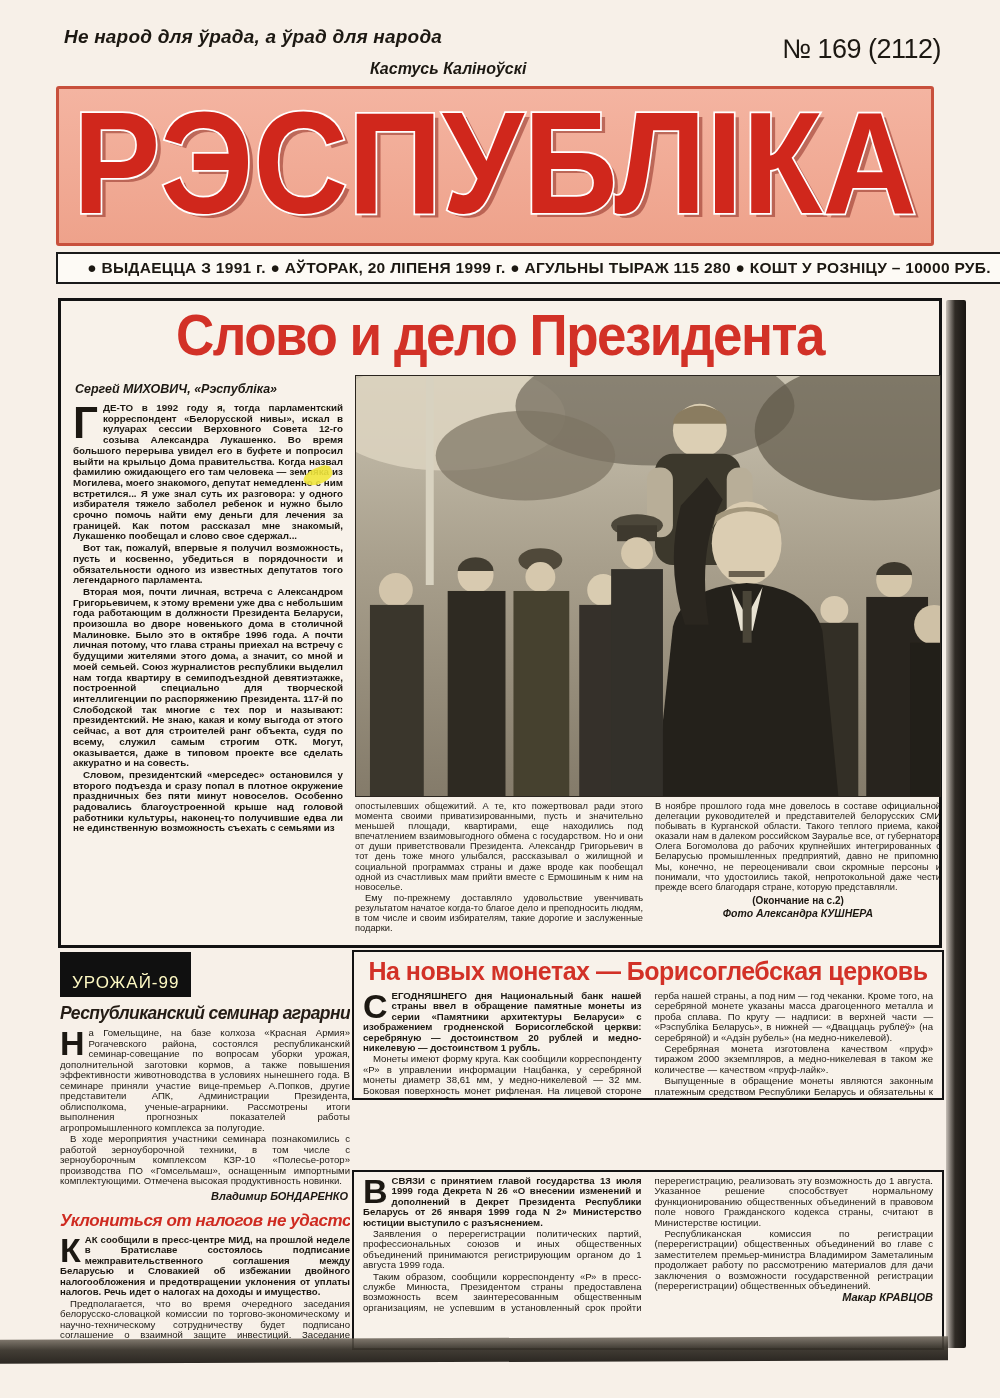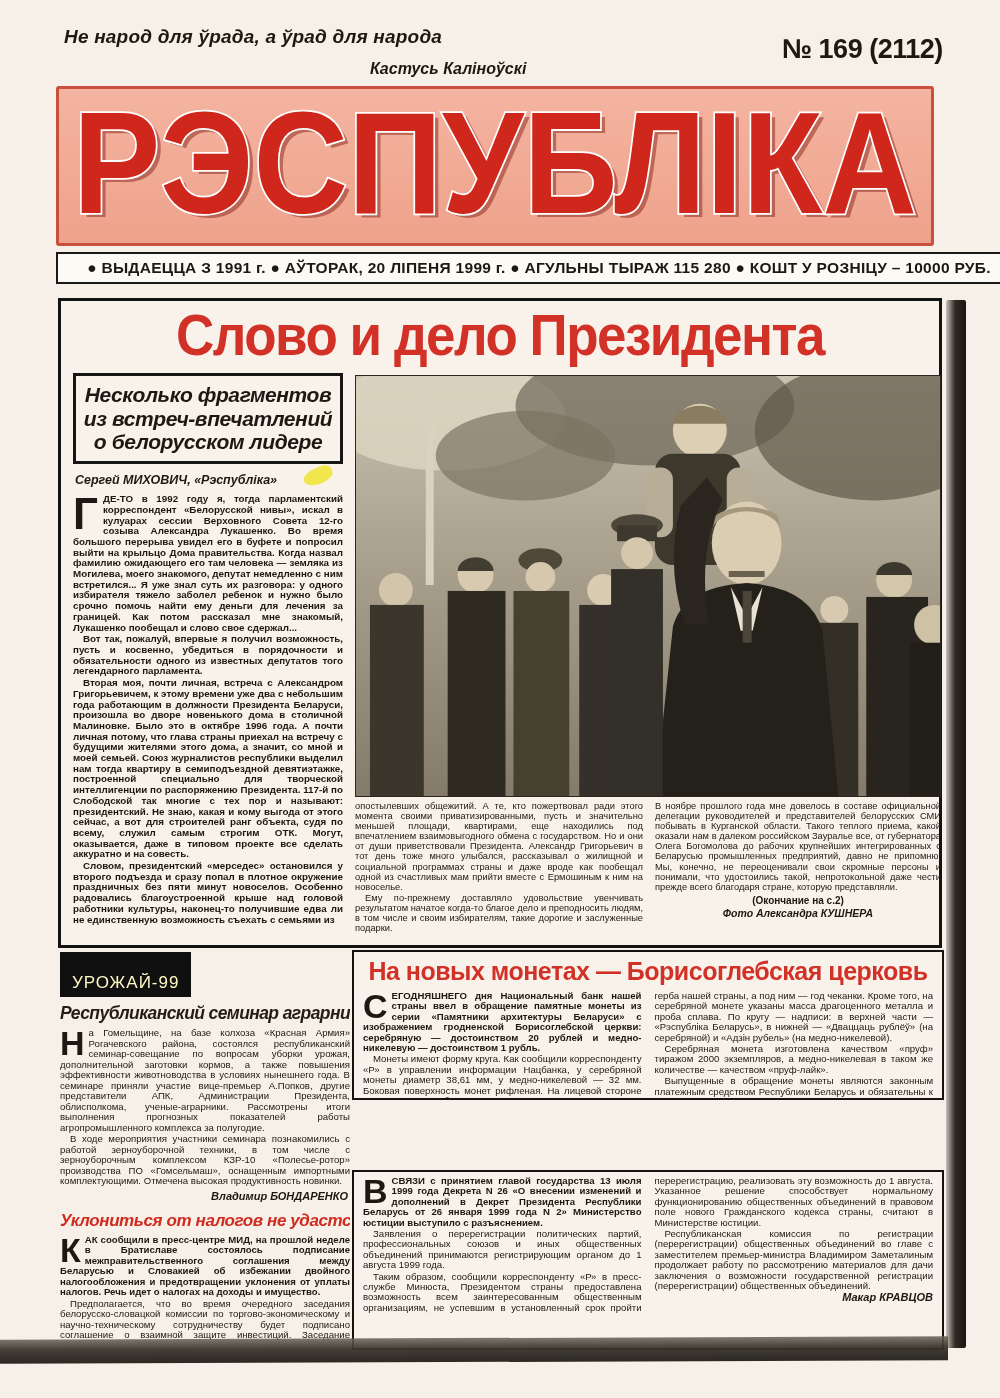--- a/index.html
+++ b/index.html
@@ -3,21 +3,21 @@
 <meta charset="utf-8">
 <style>
   html,body{margin:0;padding:0;}
   body{width:1000px;height:1398px;position:relative;background:#f7f0e8;
        font-family:"Liberation Sans",sans-serif;color:#1c1812;overflow:hidden;}
   .abs{position:absolute;}
 
   
   .motto{left:64px;top:26px;font-size:19px;font-weight:bold;font-style:italic;letter-spacing:.2px;}
   .motto-author{left:370px;top:60px;font-size:16px;font-weight:bold;font-style:italic;}
-  .issue{left:782px;top:34px;font-size:27px;font-weight:bold;letter-spacing:-.5px;}
+  .issue{left:782px;top:34px;font-size:27px;font-weight:normal;letter-spacing:-.5px;}
 
   
   .masthead-band{left:56px;top:86px;width:878px;height:160px;background:linear-gradient(#f4b4a1,#eea28b);
       border:3px solid #c8503c;border-radius:3px;box-sizing:border-box;overflow:hidden;}
   .masthead-band svg{display:block;width:100%;height:100%;}
 
   
   .dateline{left:56px;top:252px;width:966px;height:32px;background:#fdfaf5;border:2px solid #1a1a1a;
       box-sizing:border-box;text-align:center;font-weight:bold;font-size:15.5px;line-height:27px;letter-spacing:.3px;}
 
@@ -94,21 +94,20 @@
     </g>
   </svg>
 </div>
 
 <div class="abs dateline">● ВЫДАЕЦЦА З 1991 г. ● АЎТОРАК, 20 ЛІПЕНЯ 1999 г. ● АГУЛЬНЫ ТЫРАЖ 115 280 ● КОШТ У РОЗНІЦУ – 10000 РУБ.</div>
 
 <div class="abs frame">
   <div class="lead-headline">Слово и дело Президента</div>
 
   <div class="col1 body1">
-    <div class="subhead-box">Несколько фрагментов из встреч-впечатлений о белорусском лидере</div>
     <div class="lead-byline">Сергей МИХОВИЧ, «Рэспубліка»</div>
     <p><span class="dropcap">Г</span><span>ДЕ-ТО в 1992 году я, тогда парламентский корреспондент «Белорусской нивы», искал в кулуарах сессии Верховного Совета 12-го созыва Александра Лукашенко. Во время большого перерыва увидел его в буфете и попросил выйти на крыльцо Дома правительства. Когда назвал фамилию ожидающего его там человека — земляка из Могилева, моего знакомого, депутат немедленно с ним встретился... Я уже знал суть их разговора: у одного избирателя тяжело заболел ребенок и нужно было срочно помочь найти ему деньги для лечения за границей. Как потом рассказал мне знакомый, Лукашенко пообещал и слово свое сдержал...</span></p>
     <p>Вот так, пожалуй, впервые я получил возможность, пусть и косвенно, убедиться в порядочности и обязательности одного из известных депутатов того легендарного парламента.</p>
     <p>Вторая моя, почти личная, встреча с Александром Григорьевичем, к этому времени уже два с небольшим года работающим в должности Президента Беларуси, произошла во дворе новенького дома в столичной Малиновке. Было это в октябре 1996 года. А почти личная потому, что глава страны приехал на встречу с будущими жителями этого дома, а значит, со мной и моей семьей. Союз журналистов республики выделил нам тогда квартиру в семиподъездной девятиэтажке, построенной специально для творческой интеллигенции по распоряжению Президента. 117-й по Слободской так многие с тех пор и называют: президентский. Не знаю, какая и кому выгода от этого сейчас, а вот для строителей ранг объекта, судя по всему, служил самым строгим ОТК. Могут, оказывается, даже в типовом проекте все сделать аккуратно и на совесть.</p>
     <p>Словом, президентский «мерседес» остановился у второго подъезда и сразу попал в плотное окружение праздничных без пяти минут новоселов. Особенно радовались благоустроенной крыше над головой работники культуры, наконец-то получившие едва ли не единственную возможность съехать с семьями из</p>
   </div>
 
   <div class="photo">
     <svg viewBox="0 0 586 422" preserveAspectRatio="none">
       <defs>

